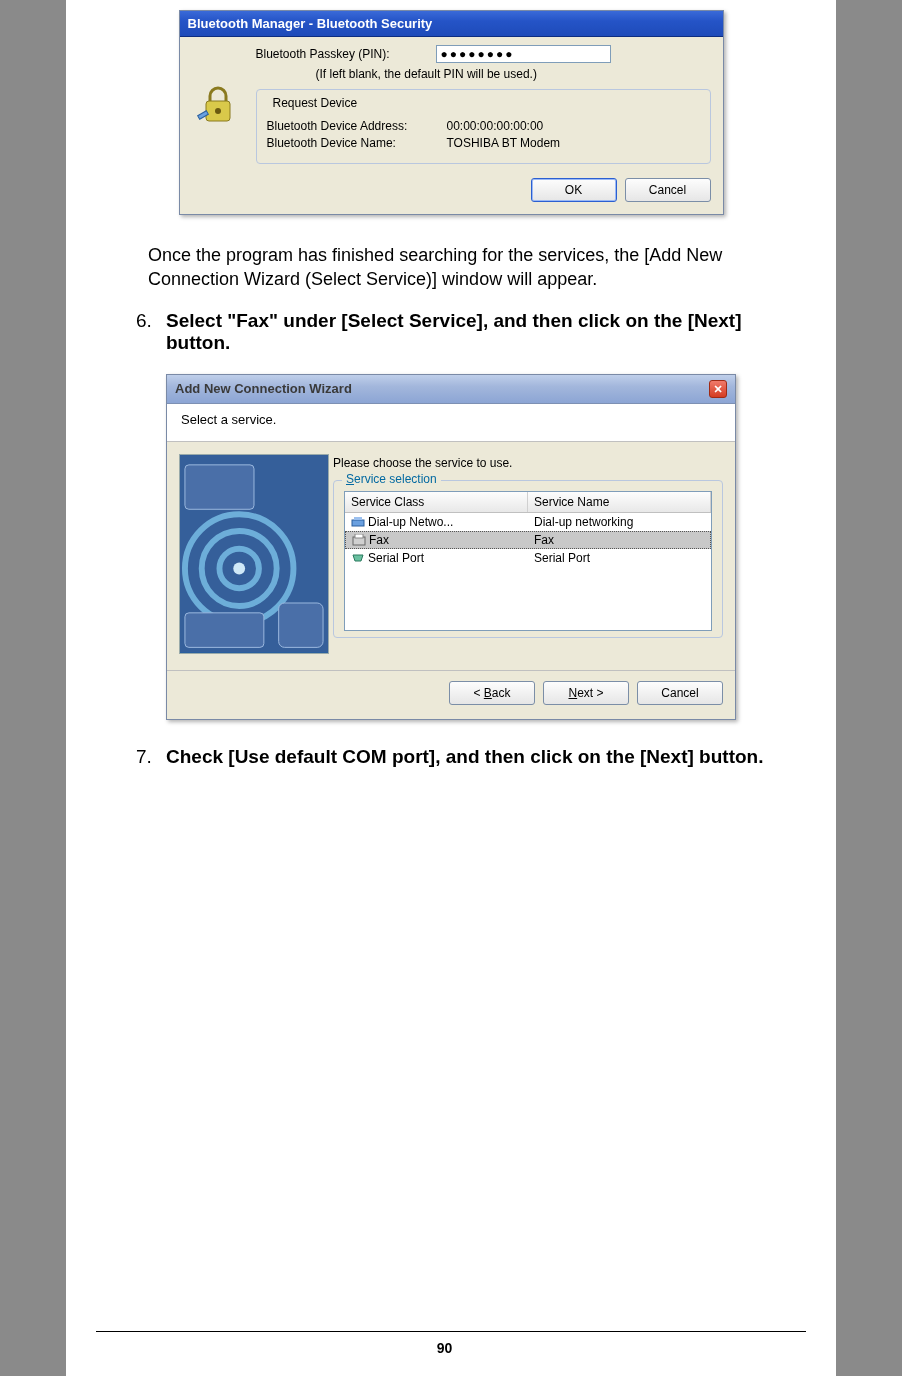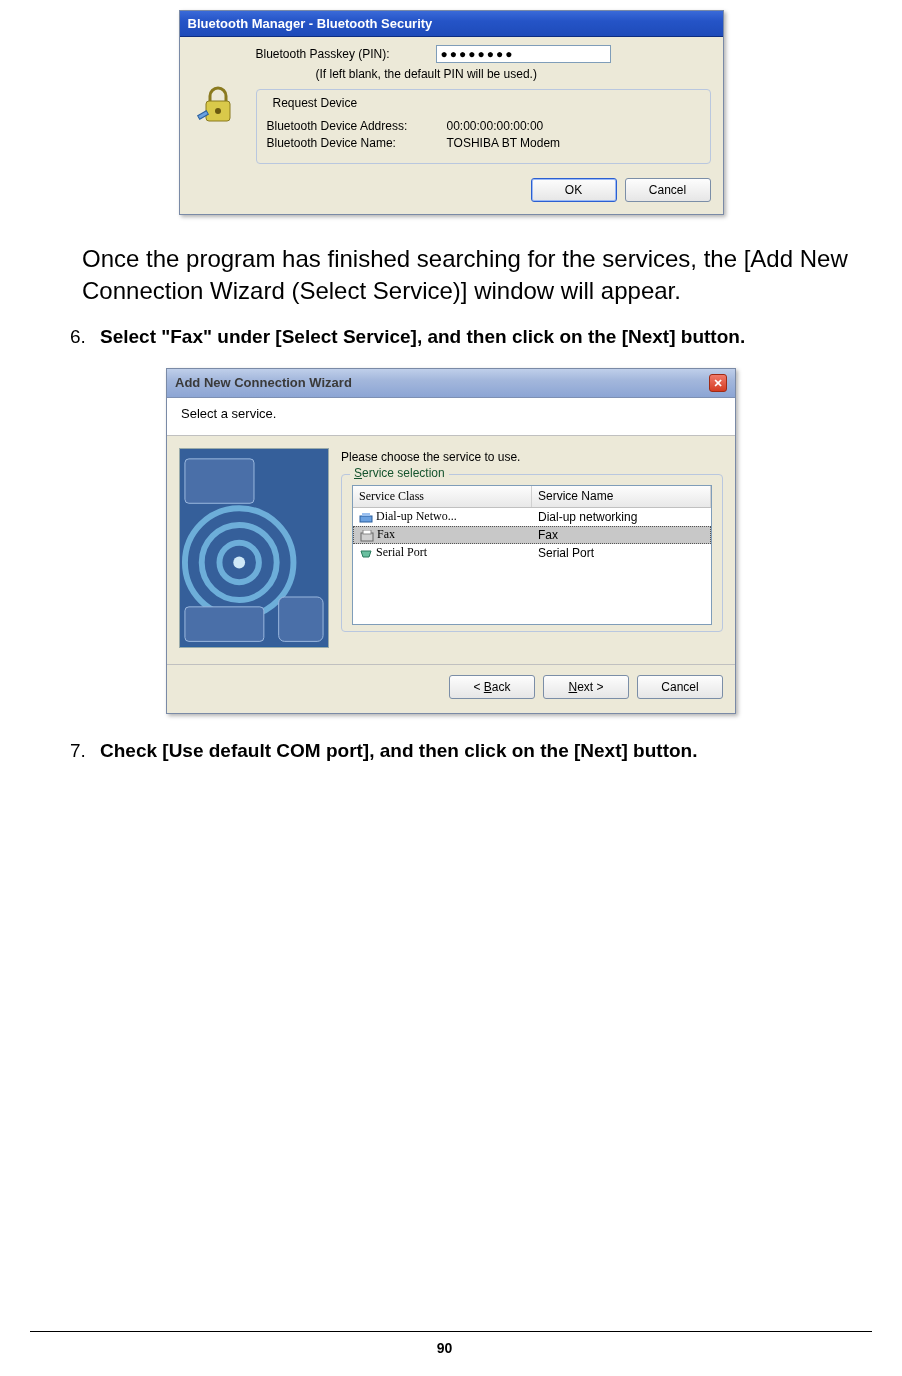--- a/index.html
+++ b/index.html
@@ -4,21 +4,21 @@
 <style>
   * { box-sizing: border-box; }
   body {
     margin: 0;
     background: #8a8a8a;
     font-family: Arial, Helvetica, sans-serif;
     display: flex;
     justify-content: center;
   }
   .page {
-    width: 902px;
+    width: 770px;
     min-height: 1376px;
     background: #fff;
     position: relative;
     padding: 10px 40px 40px 40px;
   }
 
   
   .dlg1-wrap { display:flex; justify-content:center; margin-bottom: 28px; }
   .dlg1 {
     width: 545px;
@@ -64,21 +64,21 @@
     min-width: 86px; height: 24px;
     background: linear-gradient(#fdfdfd,#e6e6e6);
     border: 1px solid #7b8ea7;
     border-radius: 3px;
     font-size: 12px;
     cursor: pointer;
   }
   .xpbtn.default { border:1px solid #2b5fd1; box-shadow: 0 0 0 1px #9bb9f5 inset; }
 
   
-  .para { font-size: 24px; line-height: 1.35; margin: 11px 0 18px 42px; }
+  .para { font-size: 18px; line-height: 1.35; margin: 11px 0 18px 42px; }
   .step-row { display:flex; font-size: 19px; margin: 0 0 20px 30px; }
   .step-num { width: 30px; flex:none; }
   .step-text { flex:1; }
   .bold { font-weight: bold; }
 
   
   .dlg2-wrap { display:flex; justify-content:center; margin-bottom: 26px; }
   .dlg2 {
     width: 570px;
     border: 1px solid #7a8aa6;
@@ -102,42 +102,42 @@
     border-radius:3px;
     color:#fff; font-size:11px; line-height:16px; text-align:center;
     cursor:pointer;
   }
   .subhead {
     background:#fff;
     padding: 8px 14px 14px 14px;
     border-bottom:1px solid #c0c0c0;
     font-size:13px; font-weight:normal;
   }
-  .dlg2-body { display:flex; padding: 12px; gap: 12px; }
+  .dlg2-body { display:flex; padding: 12px; gap: 4px; }
   .wiz-img { width: 150px; height: 200px; border:1px solid #9aa; background:#2a5f9e; position:relative; overflow:hidden; flex:none; }
   .wiz-img svg { position:absolute; inset:0; }
   .dlg2-right { flex:1; font-size:12px; }
   .svc-label { margin: 2px 0 10px 0; }
   .fieldset2 {
     border: 1px solid #b9c7df;
     border-radius: 4px;
     padding: 10px 10px 6px 10px;
     position: relative;
   }
-  .fieldset2 .legend { color:#14532d; font-size:12px; position:absolute; top:-9px; left:8px; background:#ece9d8; padding:0 4px; }
+  .fieldset2 .legend { color:#0369a1; font-size:12px; position:absolute; top:-9px; left:8px; background:#ece9d8; padding:0 4px; }
   .listview {
     border:1px solid #7f9db9;
     background:#fff;
     height: 140px;
     overflow:hidden;
     font-size:12px;
   }
   .lv-head { display:flex; background:linear-gradient(#fdfdfd,#e8e8e8); border-bottom:1px solid #c0c0c0; }
   .lv-head div { padding:3px 6px; border-right:1px solid #d0d0d0; }
-  .lv-col1 { width: 50%; font-family: Liberation Serif, serif; }
+  .lv-col1 { width: 50%; }
   .lv-col2 { width: 50%; }
   .lv-row { display:flex; height:18px; align-items:center; cursor:pointer; }
   .lv-row div { padding: 1px 6px; white-space:nowrap; overflow:hidden; text-overflow:ellipsis; }
   .lv-row.selected { background:#c8c8c8; border:1px dotted #555; }
   .lv-ico { width:14px; height:12px; display:inline-block; margin-right:3px; vertical-align:middle; }
   .dlg2-sep { border-top:1px solid #c0c0c0; margin: 4px 0 0 0; }
   .dlg2-buttons { display:flex; justify-content:flex-end; gap:8px; padding: 10px 12px 14px 0; }
   .xpbtn .u { text-decoration: underline; }
 
   

